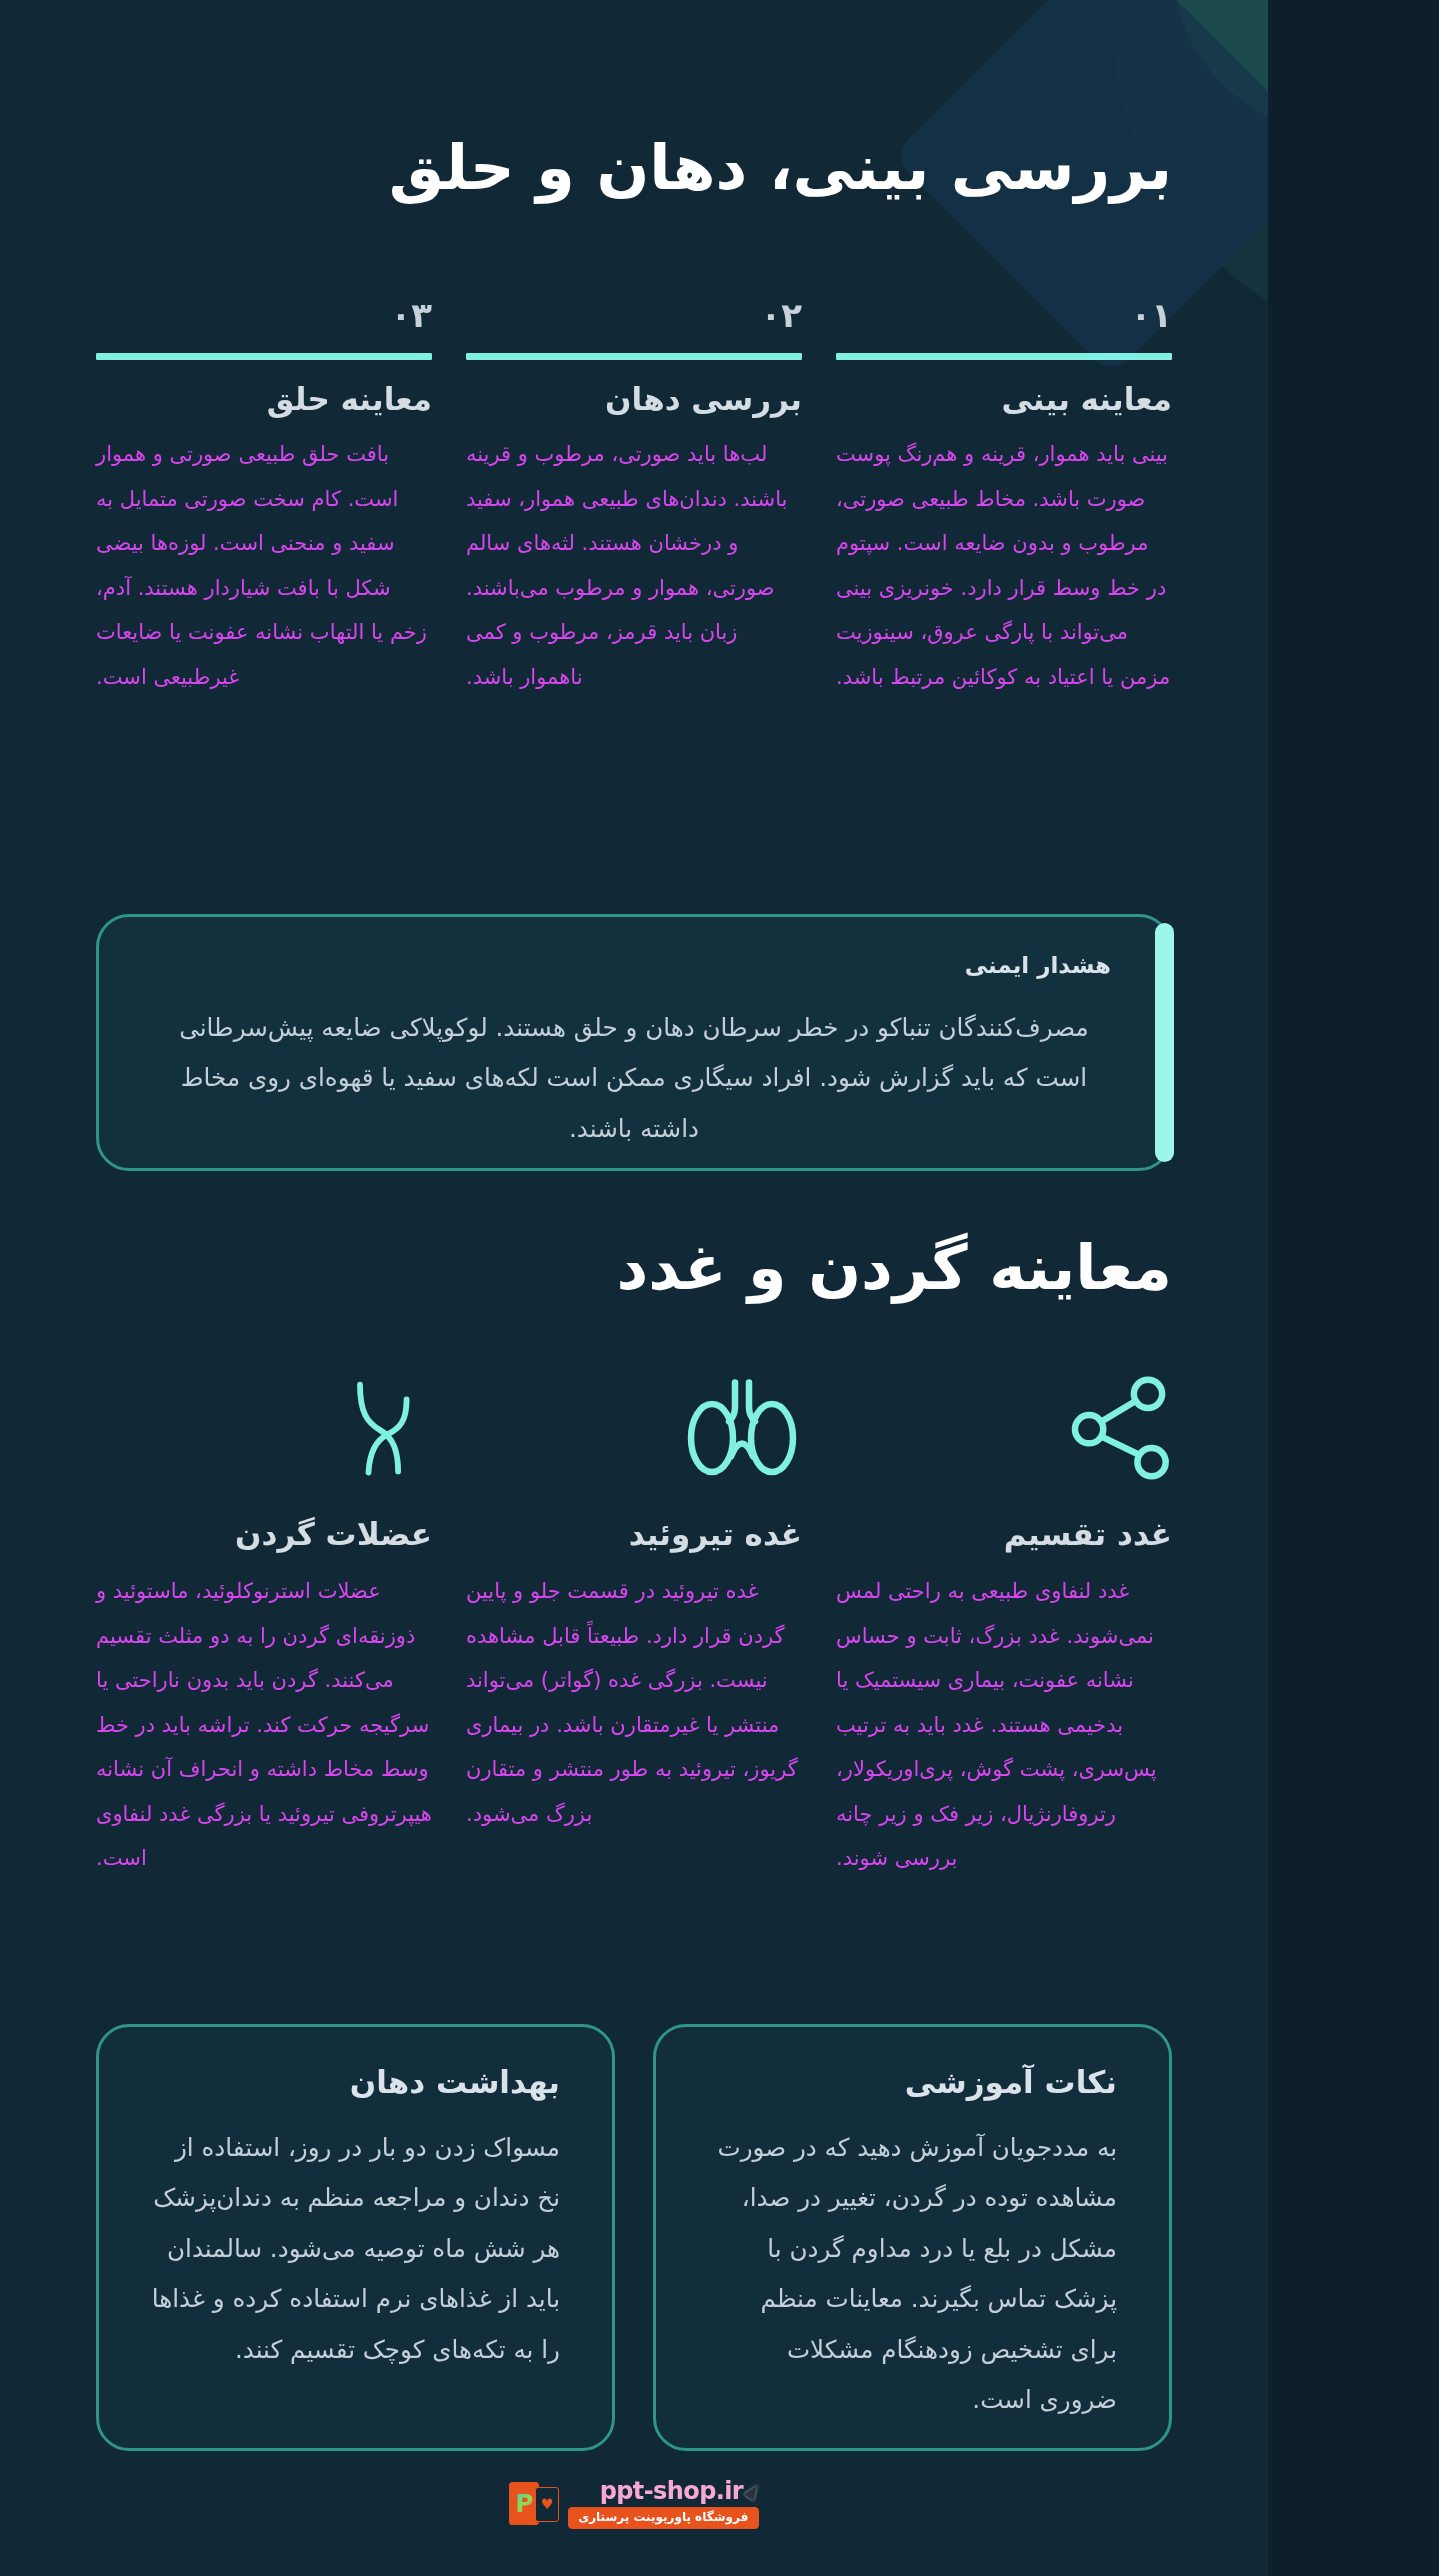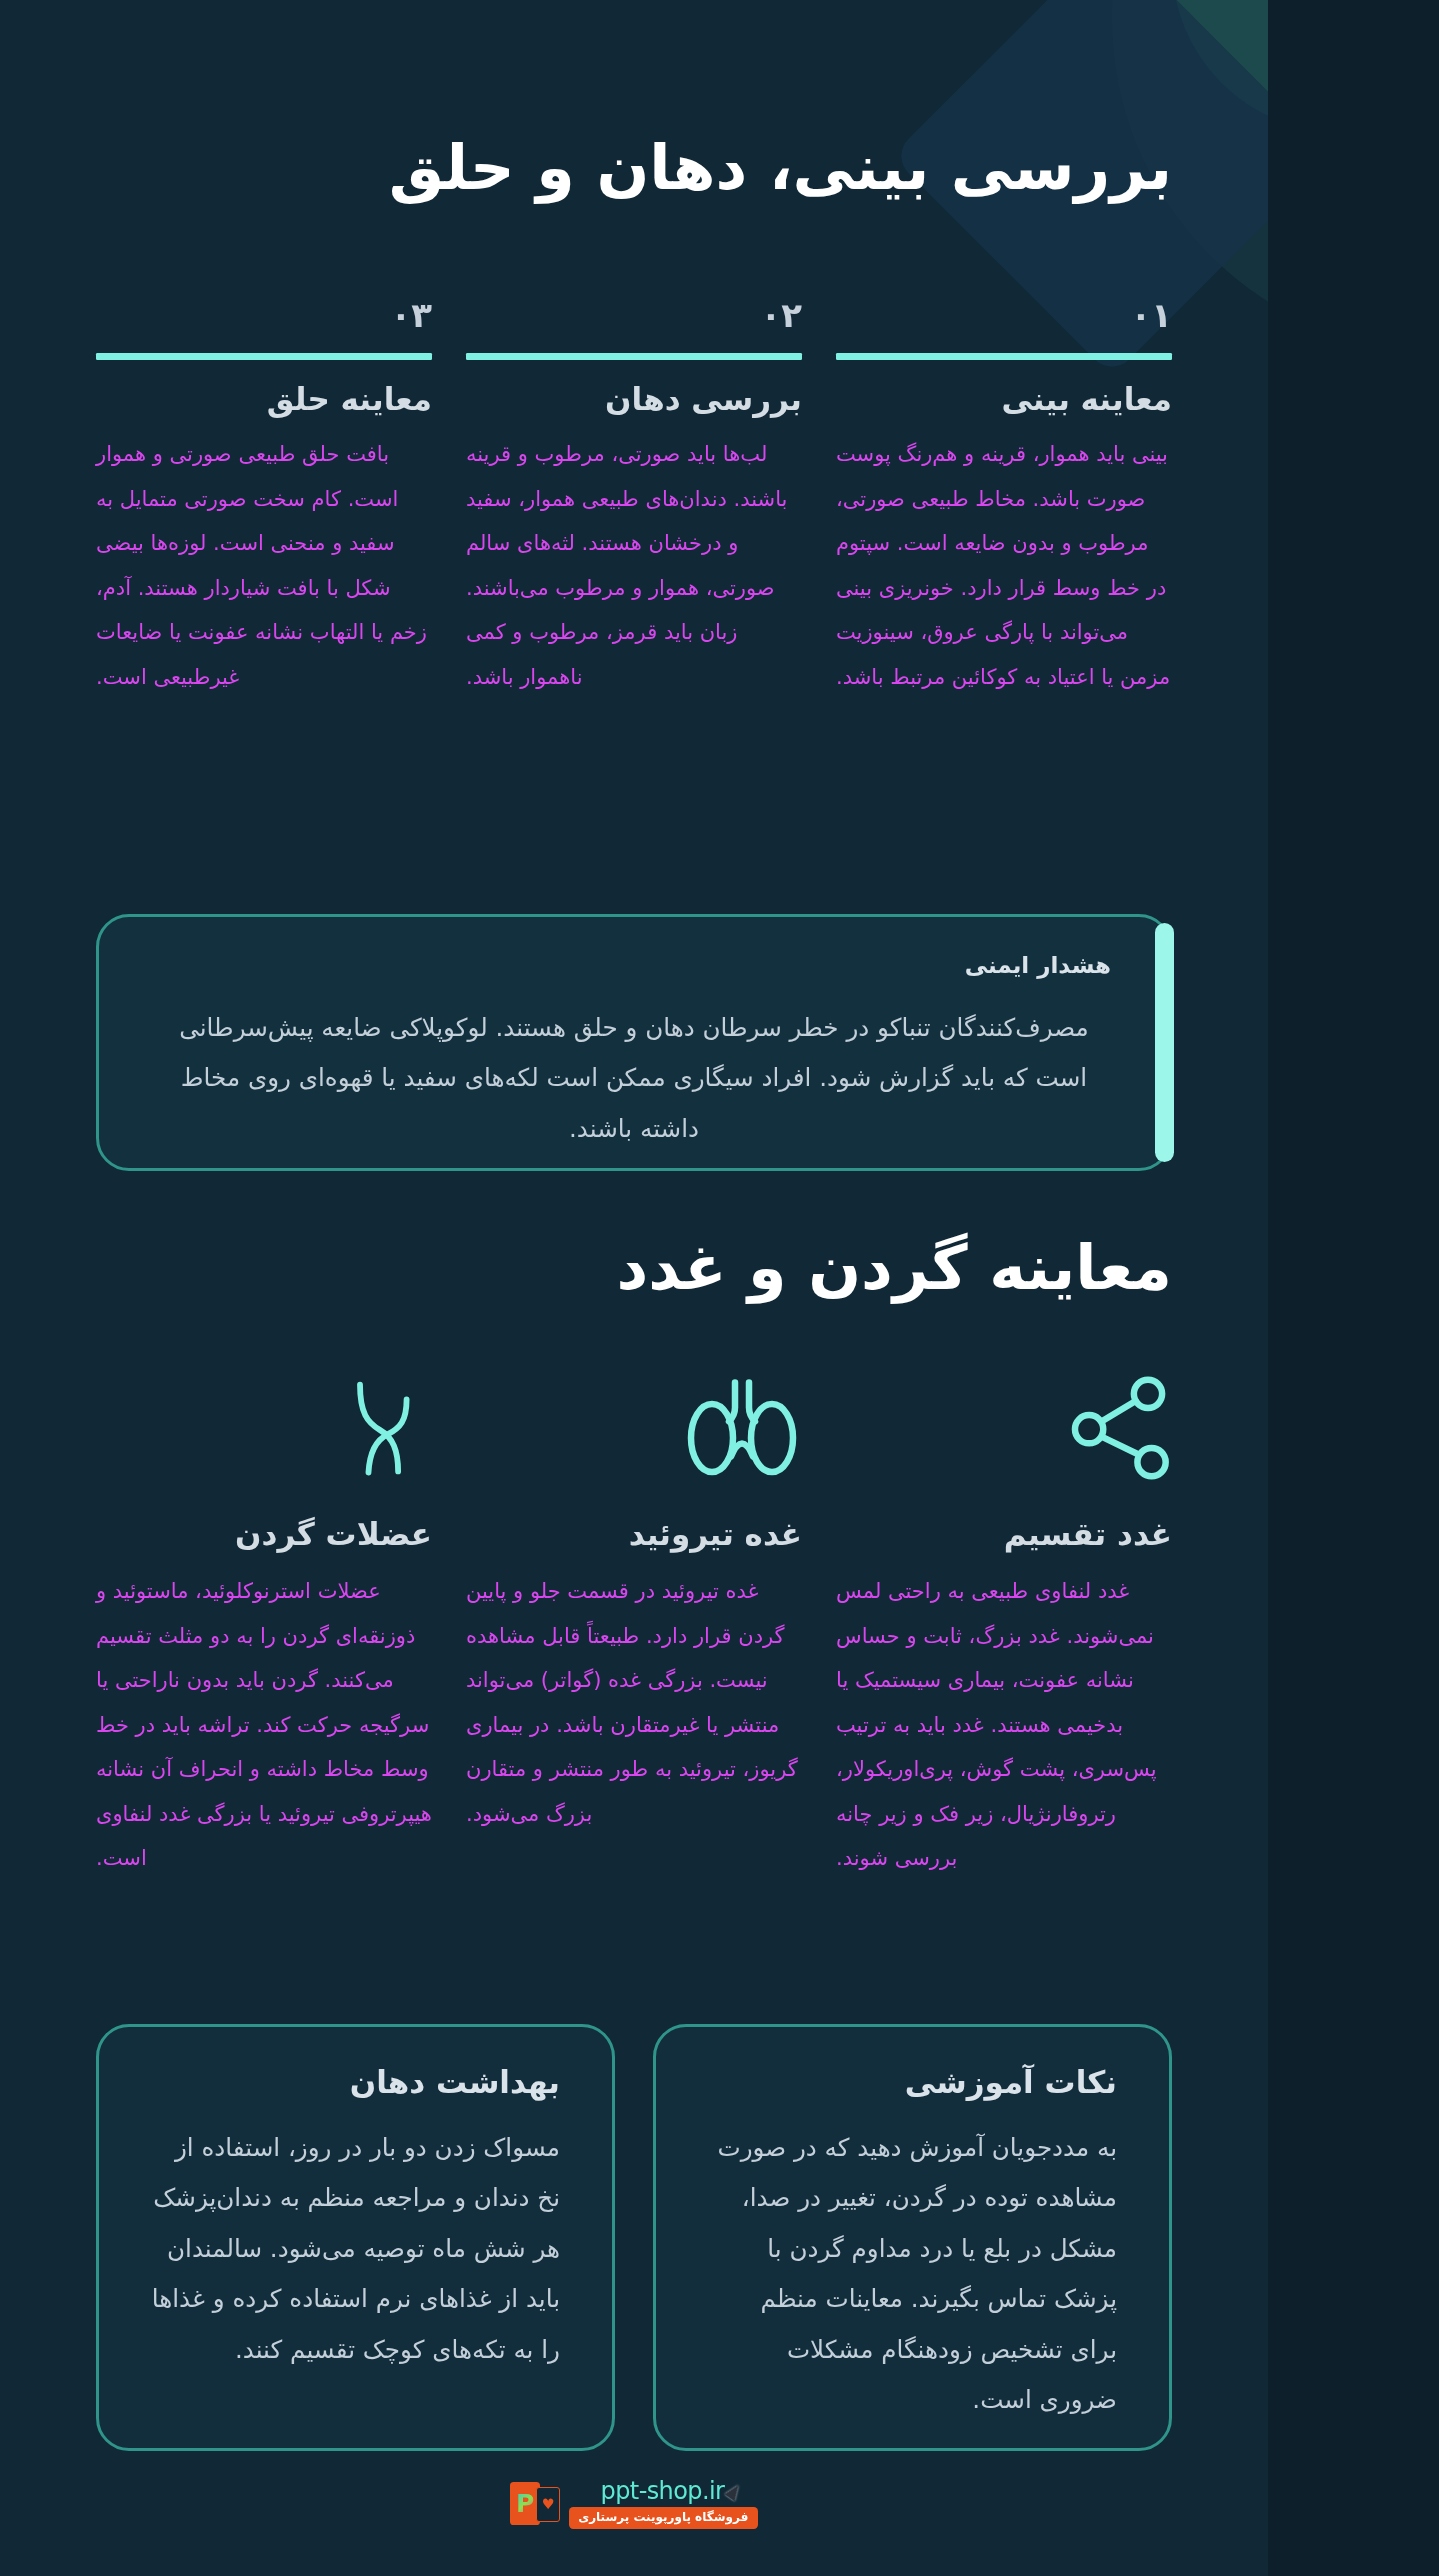--- a/index.html
+++ b/index.html
@@ -67,21 +67,21 @@
     background:linear-gradient(135deg,#35d0c5,#8ee04e,#e94f9d);
     -webkit-background-clip:text;background-clip:text;-webkit-text-fill-color:transparent;}
   .book-right{
     position:absolute;right:0;top:6px;width:24px;height:35px;background:#112836;
     border:1.8px solid #e8521c;border-radius:3px;box-sizing:border-box;
     display:flex;align-items:center;justify-content:center;
   }
   .heart{color:#e8521c;font-size:14.4px;line-height:1;}
   .logo-texts{display:flex;flex-direction:column;gap:3.6px;}
   .brand-row{display:flex;align-items:center;gap:3.6px;}
-  .brand{font-size:24px;font-weight:normal;color:#5eead4;letter-spacing:-0.6px;line-height:1;margin-left:32px;}
+  .brand{font-size:24px;font-weight:bold;color:#f9a8d4;letter-spacing:-0.6px;line-height:1;margin-left:32px;}
   .cursor{
     width:0;height:0;border-left:6.6px solid transparent;border-right:6.6px solid transparent;
     border-bottom:15.6px solid #2b313a;transform:rotate(35deg);
     filter:drop-shadow(0 0 1.2px #cfd6dd);
   }
   .badge{
     background:#e8521c;color:#ffffff;font-size:12px;font-weight:bold;
     padding:3.6px 9.6px;border-radius:4.2px;text-align:center;line-height:1.3;
   }
   svg{display:block;}

